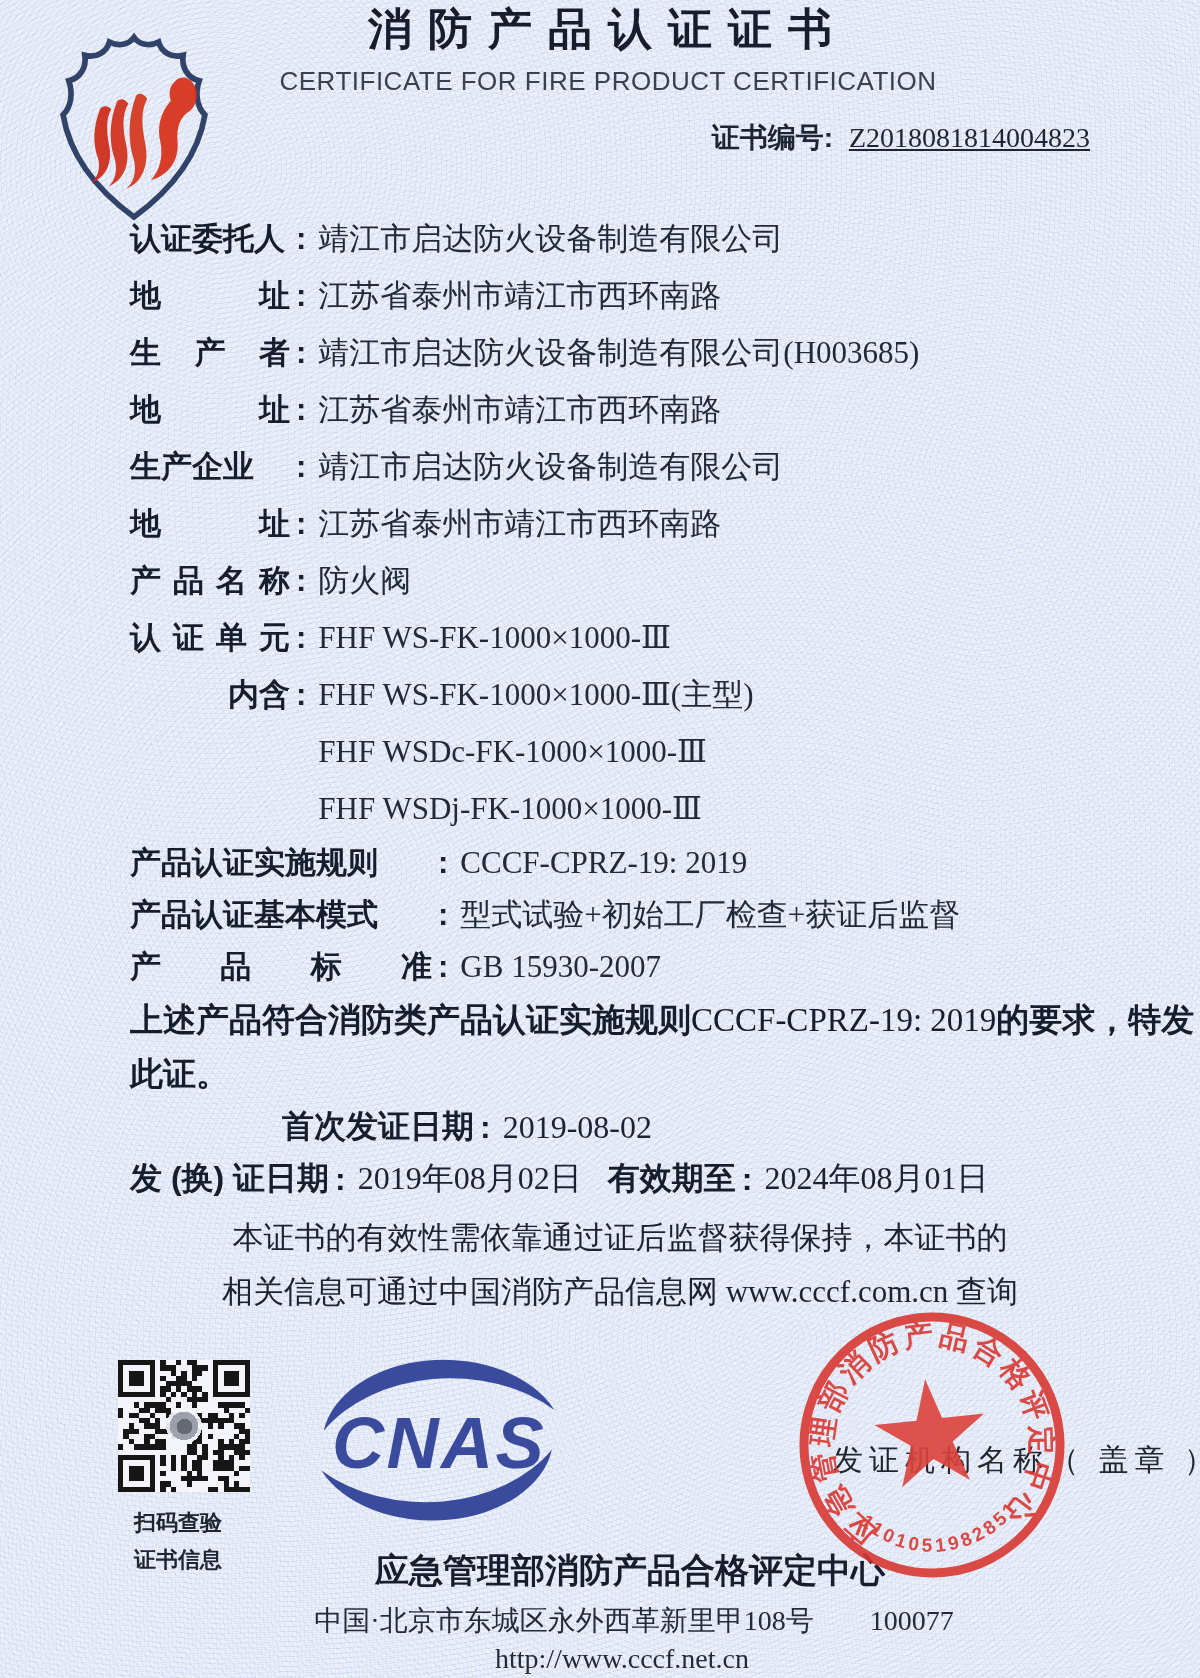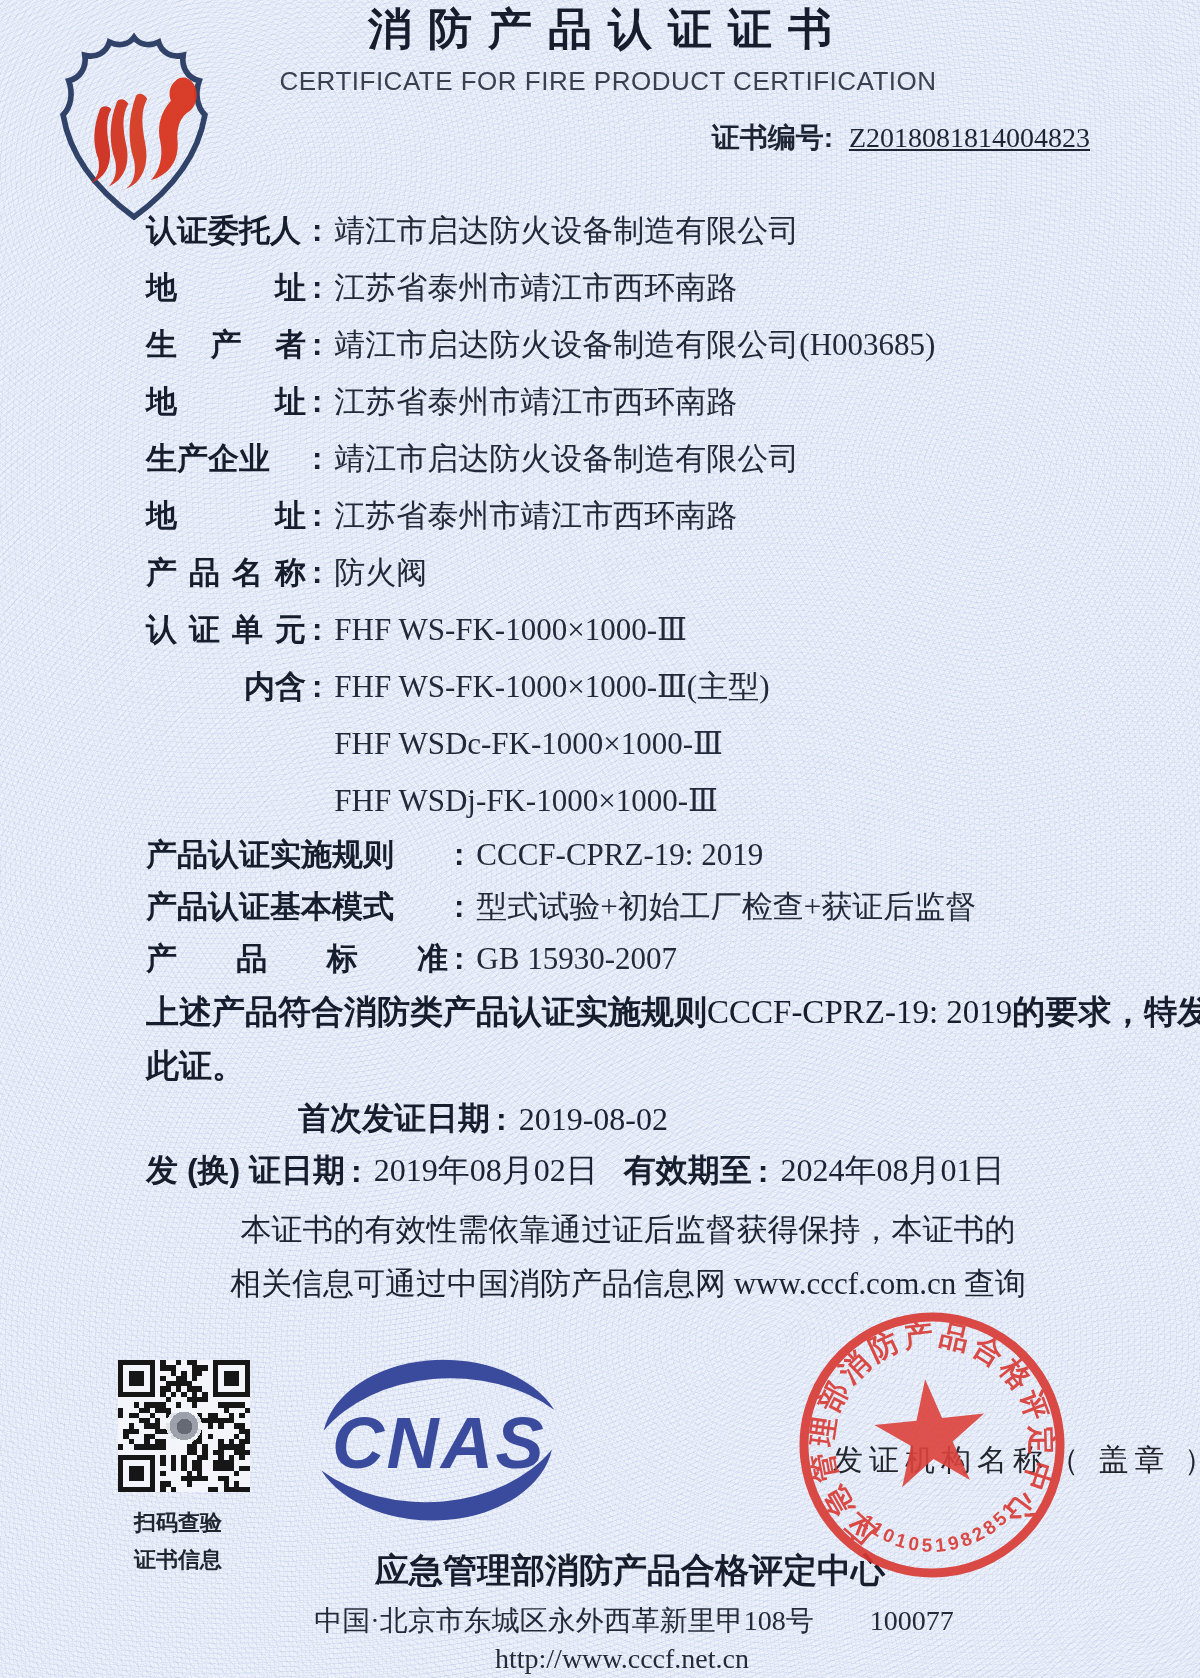--- a/index.html
+++ b/index.html
@@ -16,21 +16,21 @@
     font-family:"Liberation Sans","DejaVu Sans",sans-serif;
   }
   
   .logo{position:absolute;left:38px;top:26px;width:192px;height:208px;}
   .title{text-align:center;font-size:44px;font-weight:700;letter-spacing:16px;text-indent:16px;color:#171d2d;}
   .subtitle{text-align:center;margin-top:7px;font-size:26px;letter-spacing:0.5px;color:#394150;padding-left:16px;}
   .certno{margin-top:22px;text-align:right;padding-right:110px;font-size:28px;color:#1d2433;}
   .certno .lbl{font-weight:600;}
   .certno .num{font-family:"Liberation Serif","DejaVu Serif",serif;margin-left:8px;text-decoration:underline;}
   
-  .body{position:absolute;left:130px;top:202px;right:90px;margin-left:16px;}
+  .body{position:absolute;left:130px;top:210px;right:90px;}
   .row{display:flex;align-items:center;height:57px;font-size:31px;}
   .row.tight{height:52px;}
   .lab{display:inline-block;width:160px;font-weight:700;flex:0 0 auto;white-space:nowrap;color:#161d2d;}
   .lab-spread{text-align:justify;text-align-last:justify;}
   .lab-right{text-align:right;}
   .lab-wide{width:302px;}
   .colon{font-weight:700;margin:0 12px 0 6px;flex:0 0 auto;}
   .colon.inv{visibility:hidden;}
   .val{font-family:"Liberation Serif","DejaVu Serif",serif;color:#222a3a;white-space:nowrap;}
   

